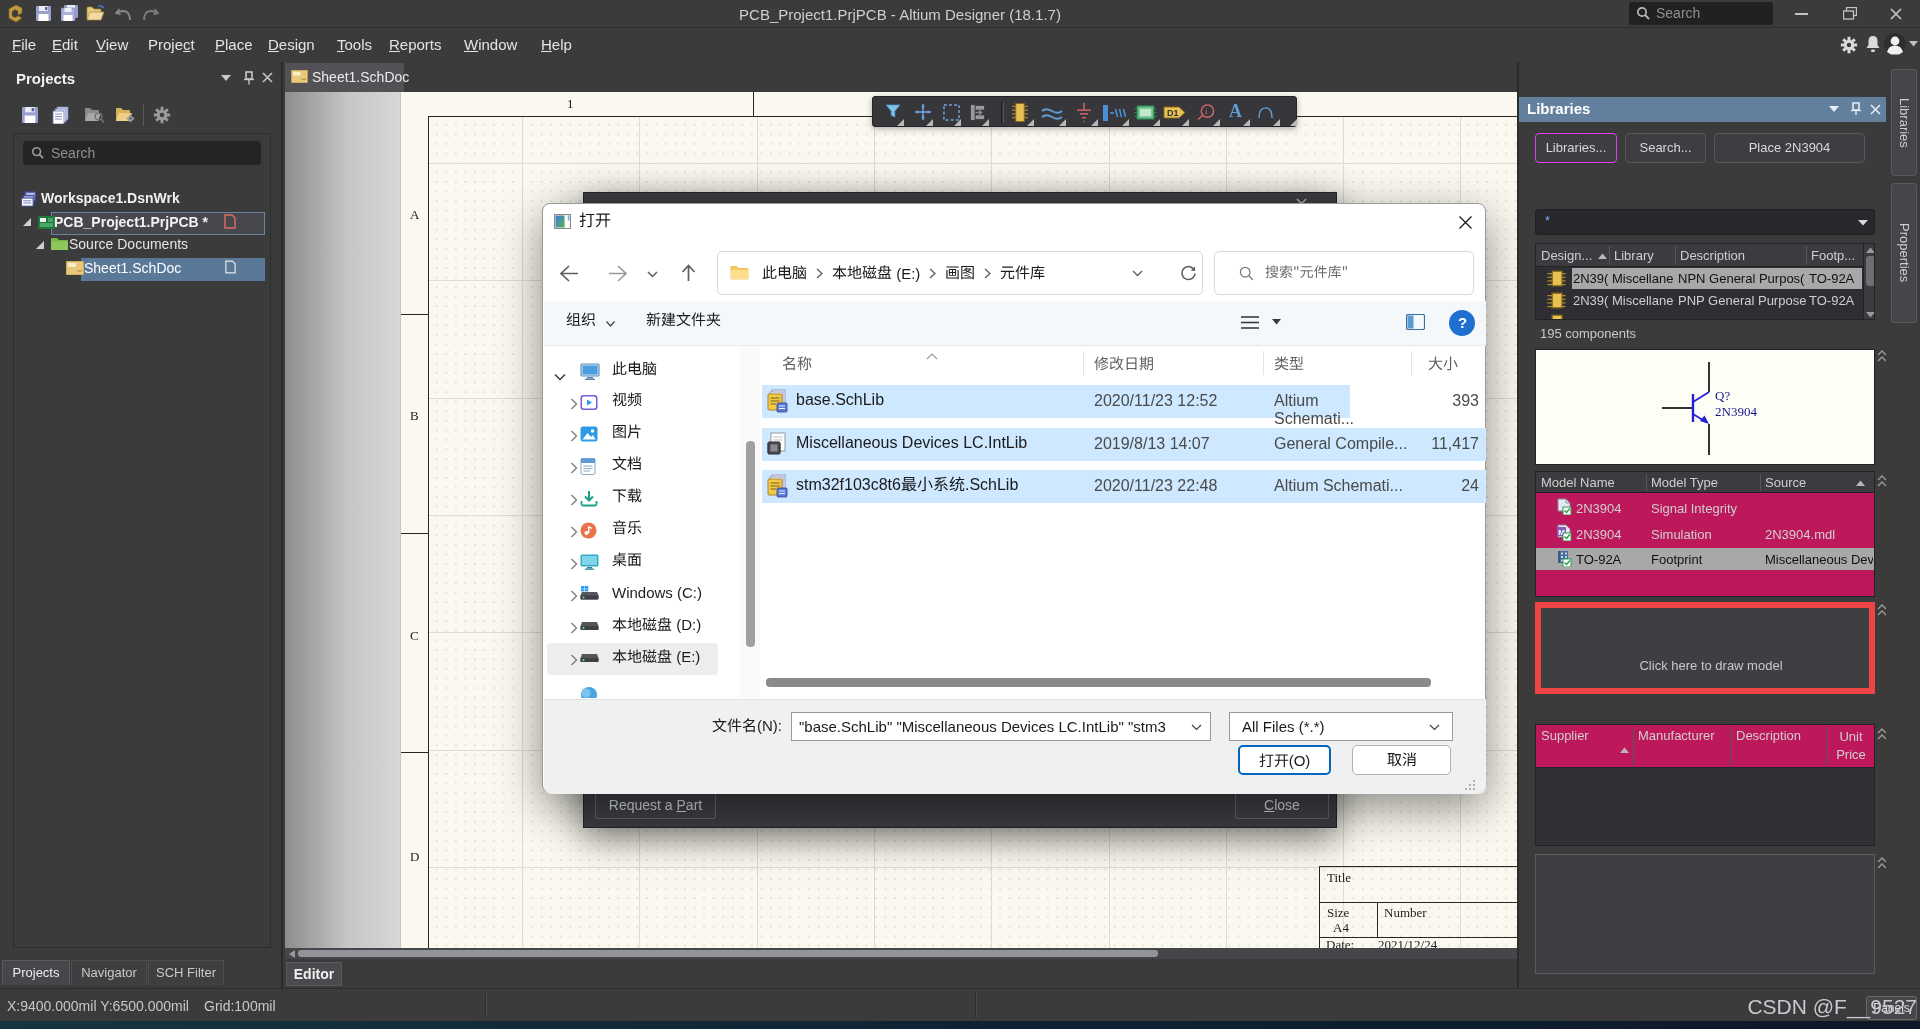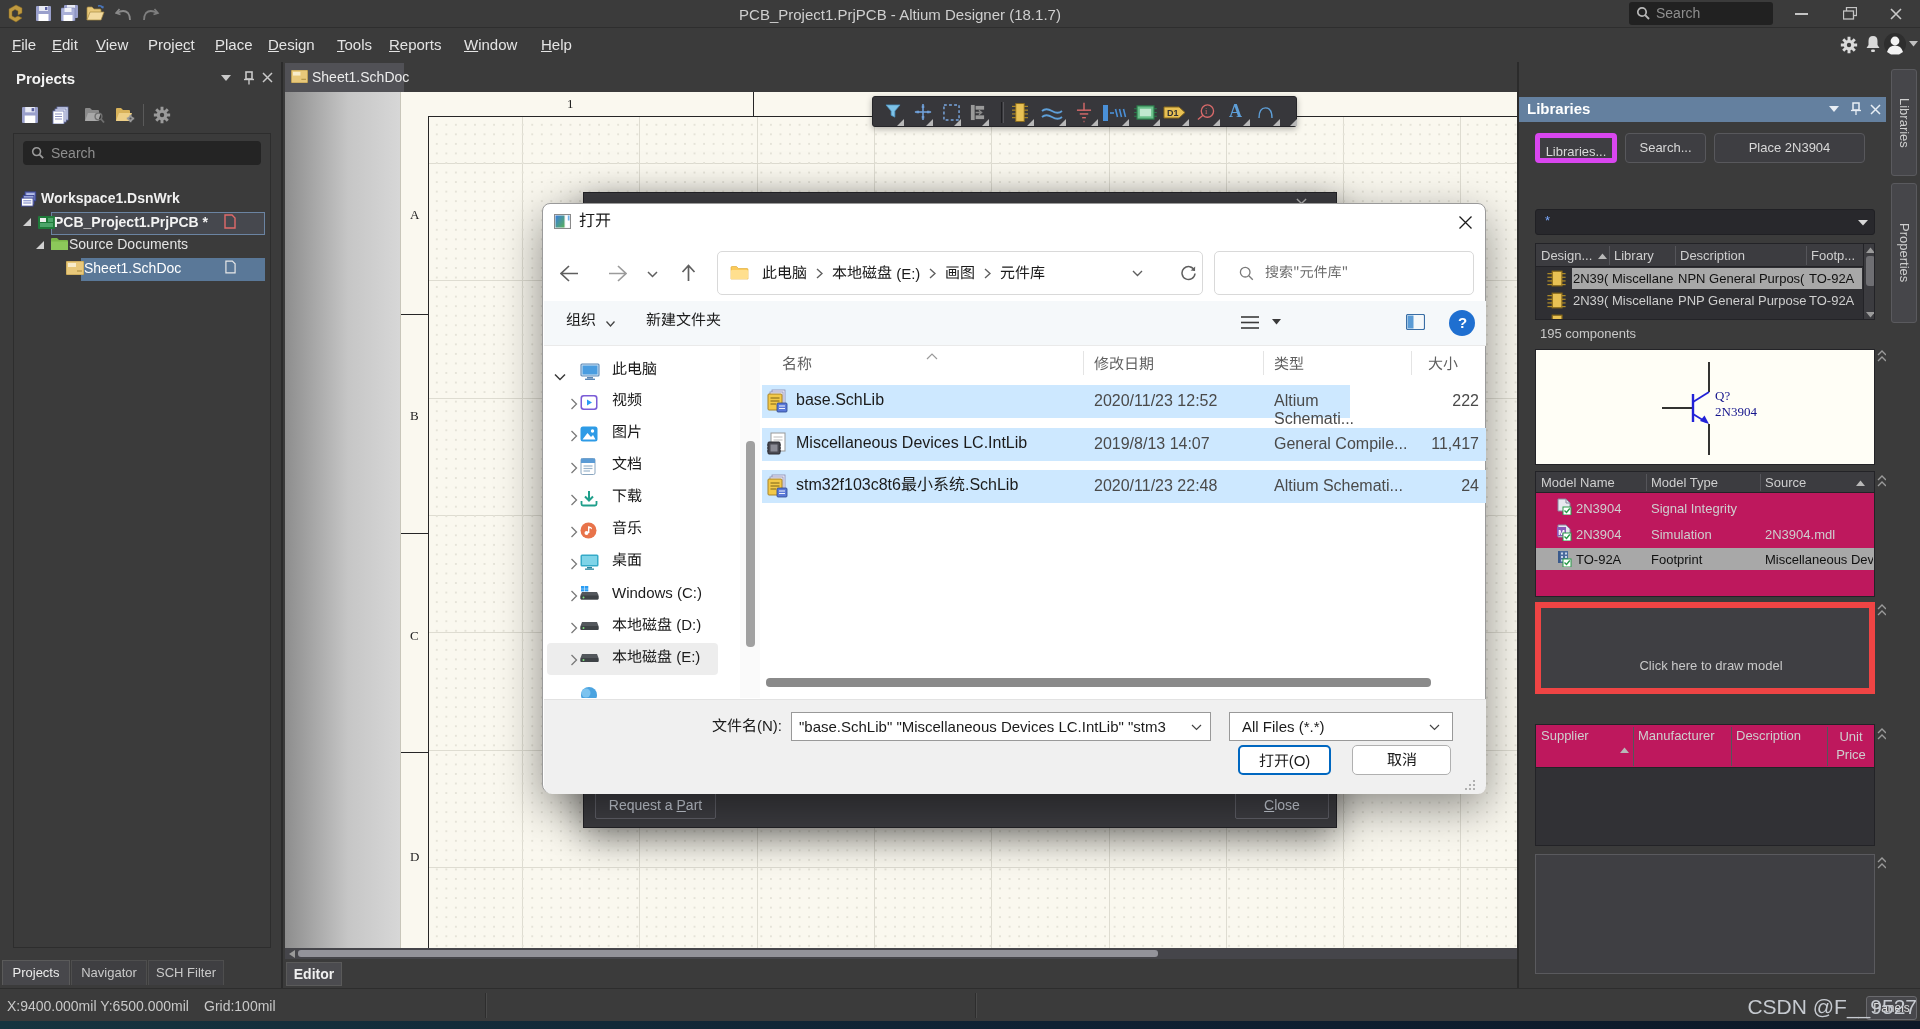--- a/index.html
+++ b/index.html
@@ -237,20 +237,31 @@
 <div class="abs" style="left:352px;top:0;width:1px;height:24px;background:#262626"></div>
 <div class="abs" style="left:0;top:222px;width:27px;height:1px;background:#262626"></div>
 <div class="abs" style="left:0;top:441px;width:27px;height:1px;background:#262626"></div>
 <div class="abs" style="left:0;top:660px;width:27px;height:1px;background:#262626"></div>
 <div class="serif abs" style="left:166px;top:4px;font-size:13px;color:#222">1</div>
 <div class="serif abs" style="left:9px;top:115px;font-size:13px;color:#222">A</div>
 <div class="serif abs" style="left:9px;top:316px;font-size:13px;color:#222">B</div>
 <div class="serif abs" style="left:9px;top:536px;font-size:13px;color:#222">C</div>
 <div class="serif abs" style="left:9px;top:757px;font-size:13px;color:#222">D</div>
 
+<div class="abs" style="left:918px;top:774px;width:199px;height:82px;border-top:1px solid #262626;border-left:1px solid #262626">
+ <div class="abs" style="left:0;top:35px;width:199px;height:1px;background:#262626"></div>
+ <div class="abs" style="left:0;top:70px;width:199px;height:1px;background:#262626"></div>
+ <div class="abs" style="left:57px;top:35px;width:1px;height:35px;background:#262626"></div>
+ <div class="serif abs" style="left:7px;top:3px;font-size:13px;color:#222">Title</div>
+ <div class="serif abs" style="left:7px;top:38px;font-size:13px;color:#222">Size</div>
+ <div class="serif abs" style="left:13px;top:53px;font-size:13px;color:#222">A4</div>
+ <div class="serif abs" style="left:64px;top:38px;font-size:13px;color:#222">Number</div>
+ <div class="serif abs" style="left:6px;top:70px;font-size:13px;color:#222">Date:</div>
+ <div class="serif abs" style="left:58px;top:70px;font-size:13px;color:#222">2021/12/24</div>
+</div>
 </div>
 <div class="abs" style="left:0;top:886px;width:1232px;height:11px;background:#45454a">
 <svg class="abs" style="left:4px;top:2px" width="7" height="8" viewBox="0 0 7 8">
         <path d="M6 0 L6 8 L0 4 Z" fill="#9a9a9a"></path>
       </svg>
 <div class="abs" style="left:13px;top:2px;width:860px;height:7px;background:#93939a;border-radius:3px"></div>
 </div>
 </div>
 <div class="abs" style="left:872px;top:96px;width:425px;height:31px;background:#37373b;border:1px solid #252529;border-radius:3px;box-shadow:0 2px 6px rgba(0,0,0,.3)">
     <svg class="abs" style="left:24px;top:22px" width="7" height="7" viewBox="0 0 7 7">
@@ -698,21 +709,21 @@
           </g>
           <rect x="10" y="14" width="10" height="9" rx="1" fill="#5b79d8" stroke="#2a4690" stroke-width=".8"></rect>
           <g stroke="#fff" stroke-width=".9">
             <line x1="12" y1="17" x2="18" y2="17"></line>
             <line x1="12" y1="19.5" x2="18" y2="19.5"></line>
           </g>
         </svg></div>
 <div class="abs" style="left:34px;top:6px;font-size:16px;color:#1b1b1b;white-space:nowrap"><span>base.SchLib</span></div>
 <div class="abs" style="left:332px;top:7px;font-size:16px;color:#4a4a4a">2020/11/23 12:52</div>
 <div class="abs" style="left:512px;top:7px;font-size:16px;color:#4a4a4a">Altium Schemati...</div>
-<div class="abs" style="left:640px;top:7px;width:77px;text-align:right;font-size:16px;color:#4a4a4a">222</div>
+<div class="abs" style="left:640px;top:7px;width:77px;text-align:right;font-size:16px;color:#4a4a4a">393</div>
 </div>
     <div class="abs" style="left:219px;top:224px;width:724px;height:33px;background:#cde8ff">
 <div class="abs" style="left:5px;top:4px"><svg width="22" height="24" viewBox="0 0 22 24">
           <rect x="4" y="1" width="14" height="18" fill="#fff" stroke="#999" stroke-width="1"></rect>
           <g stroke="#bbb" stroke-width="1">
             <line x1="6.5" y1="5" x2="15.5" y2="5"></line>
             <line x1="6.5" y1="8" x2="15.5" y2="8"></line>
             <line x1="6.5" y1="11" x2="12" y2="11"></line>
           </g>
           <rect x="1" y="10" width="12" height="12" rx="1" fill="#4a4a52" stroke="#2a2a30" stroke-width="1"></rect>
@@ -808,21 +819,21 @@
       </svg>
  <svg class="abs" style="left:331px;top:5px" width="12" height="14" viewBox="0 0 12 14">
         <rect x="3" y="1" width="6" height="7" fill="none" stroke="#e8eef5" stroke-width="1.5"></rect>
         <line x1="1" y1="8.5" x2="11" y2="8.5" stroke="#e8eef5" stroke-width="1.3"></line>
         <line x1="6" y1="9" x2="6" y2="13" stroke="#e8eef5" stroke-width="1.3"></line>
       </svg>
  <svg class="abs" style="left:351px;top:7px" width="11" height="11" viewBox="0 0 11 11">
         <path d="M1 1 L10 10 M10 1 L1 10" stroke="#e8eef5" stroke-width="1.5"></path>
       </svg>
 </div>
-<div class="abs" style="left:16px;top:71px;width:82px;height:30px;background:#3e3e42;border:5px solid #d946ef;border-radius:4px;font-size:13px;color:#d8d8d8;text-align:center;line-height:28px">Libraries...</div>
+<div class="abs" style="left:16px;top:71px;width:82px;height:30px;background:#3e3e42;border:1px solid #d946ef;border-radius:4px;font-size:13px;color:#d8d8d8;text-align:center;line-height:28px">Libraries...</div>
 <div class="abs" style="left:106px;top:71px;width:81px;height:30px;background:#3e3e42;border:1px solid #58585c;border-radius:4px;font-size:13px;color:#d8d8d8;text-align:center;line-height:28px">Search...</div>
 <div class="abs" style="left:195px;top:71px;width:151px;height:30px;background:#3e3e42;border:1px solid #58585c;border-radius:4px;font-size:13px;color:#d8d8d8;text-align:center;line-height:28px">Place 2N3904</div>
 <div class="abs" style="left:16px;top:147px;width:340px;height:26px;background:#28282c;border:1px solid #202024;border-radius:3px">
  <div class="abs" style="left:9px;top:3px;font-size:13px;color:#7aa9ff">*</div>
  <svg class="abs" style="left:322px;top:10px" width="10" height="6" viewBox="0 0 10 6">
         <path d="M0 0 L10 0 L5 5.5 Z" fill="#d8d8d8"></path>
       </svg>
 </div>
 <div class="abs" style="left:16px;top:181px;width:340px;height:77px;background:#2f2f33;border:1px solid #232327;overflow:hidden;font-size:13px">
  <div class="abs" style="left:0;top:0;width:338px;height:23px;background:#3c3c40;border-bottom:1px solid #232327;color:#cfcfcf">

